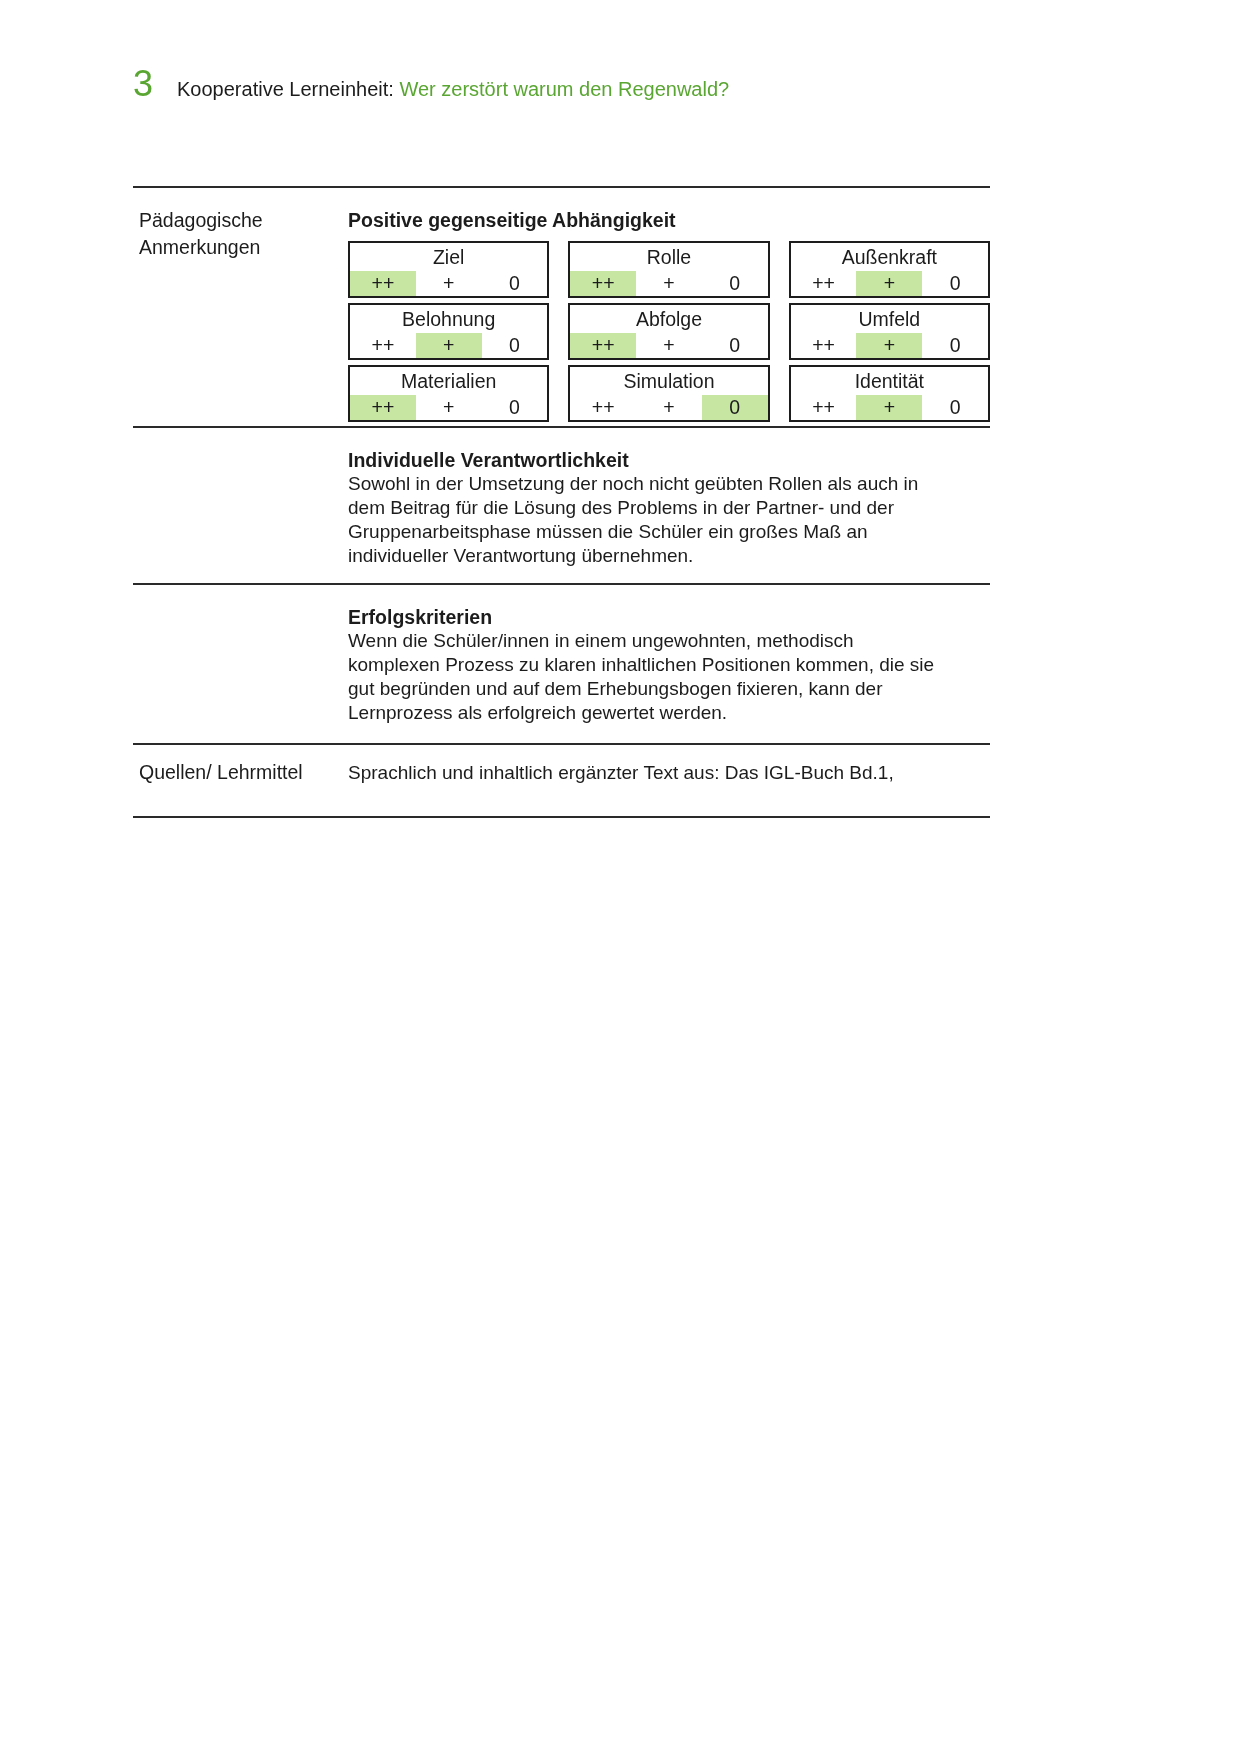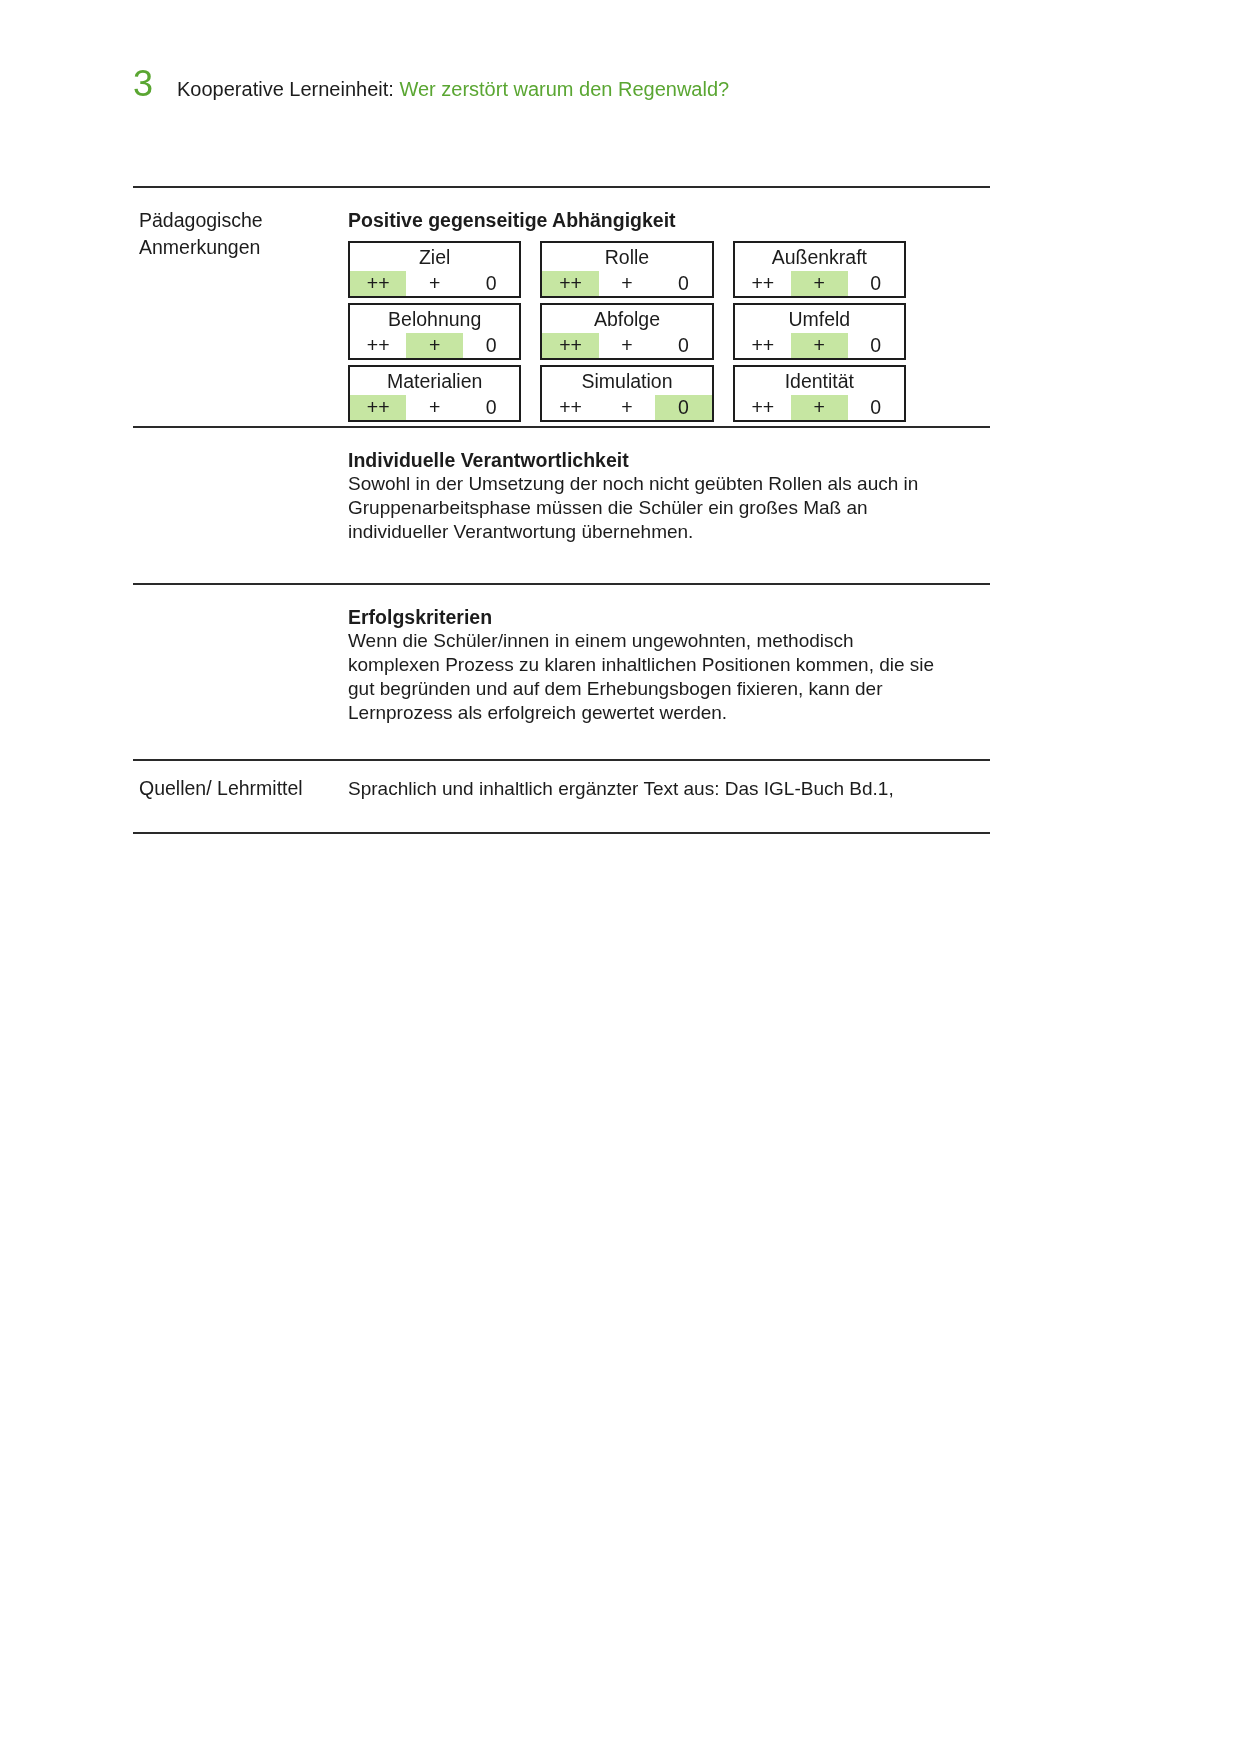--- a/index.html
+++ b/index.html
@@ -19,31 +19,31 @@
 
   
   .content { position:absolute; left:133px; top:186px; width:857px; }
   .trow { display:flex; border-top:2px solid #2a2a2a; }
   .trow.last { border-bottom:2px solid #2a2a2a; }
   .cell-label { width:215px; flex:0 0 215px; padding:19px 8px 0 6px; font-size:19.5px; line-height:27px; }
   .cell-body { flex:1; padding-top:20px; }
   .row1 { height:240px; }
   .row2 { height:157px; }
   .row3 { height:160px; }
-  .row4 { height:75px;margin-top:16px; }
+  .row4 { height:75px; }
   .row2 .cell-body, .row3 .cell-body { }
   .row4 .cell-label { padding-top:14px; }
   .row4 .cell-body { padding-top:14px; }
 
   .sec-heading { font-size:19.5px; font-weight:700; line-height:24px; }
   .para { font-size:19px; line-height:24px; }
   .row4 .para { line-height:27px; }
 
   
-  .dep-grid { display:grid; grid-template-columns:repeat(3, 1fr); gap:5px 19px; margin-top:9px; width:558px; }
+  .dep-grid { display:grid; grid-template-columns:repeat(3, 1fr); gap:5px 19px; margin-top:9px; width:642px; }
   .mini { border:2px solid #1d1d1d; background:#fff; }
   .mini-title { text-align:center; font-size:19.5px; height:28px; line-height:28px; }
   .mini-ratings { display:flex; height:25px; }
   .rating { flex:1 1 0; text-align:center; font-size:19.5px; line-height:25px; }
   .rating.hl { background:var(--hl); }
 </style>
 </head>
 <body>
 
 <div class="page">
@@ -138,20 +138,21 @@
           </div>
       </div>
     </div>
 
     <div class="trow row2">
       <div class="cell-label"></div>
       <div class="cell-body">
         <div class="sec-heading">Individuelle Verantwortlichkeit</div>
         <div class="para">
             <div>Sowohl in der Umsetzung der noch nicht geübten Rollen als auch in</div>
+            <div>dem Beitrag für die Lösung des Problems in der Partner- und der</div>
             <div>Gruppenarbeitsphase müssen die Schüler ein großes Maß an</div>
             <div>individueller Verantwortung übernehmen.</div>
           </div>
       </div>
     </div>
 
     <div class="trow row3">
       <div class="cell-label"></div>
       <div class="cell-body">
         <div class="sec-heading">Erfolgskriterien</div>

